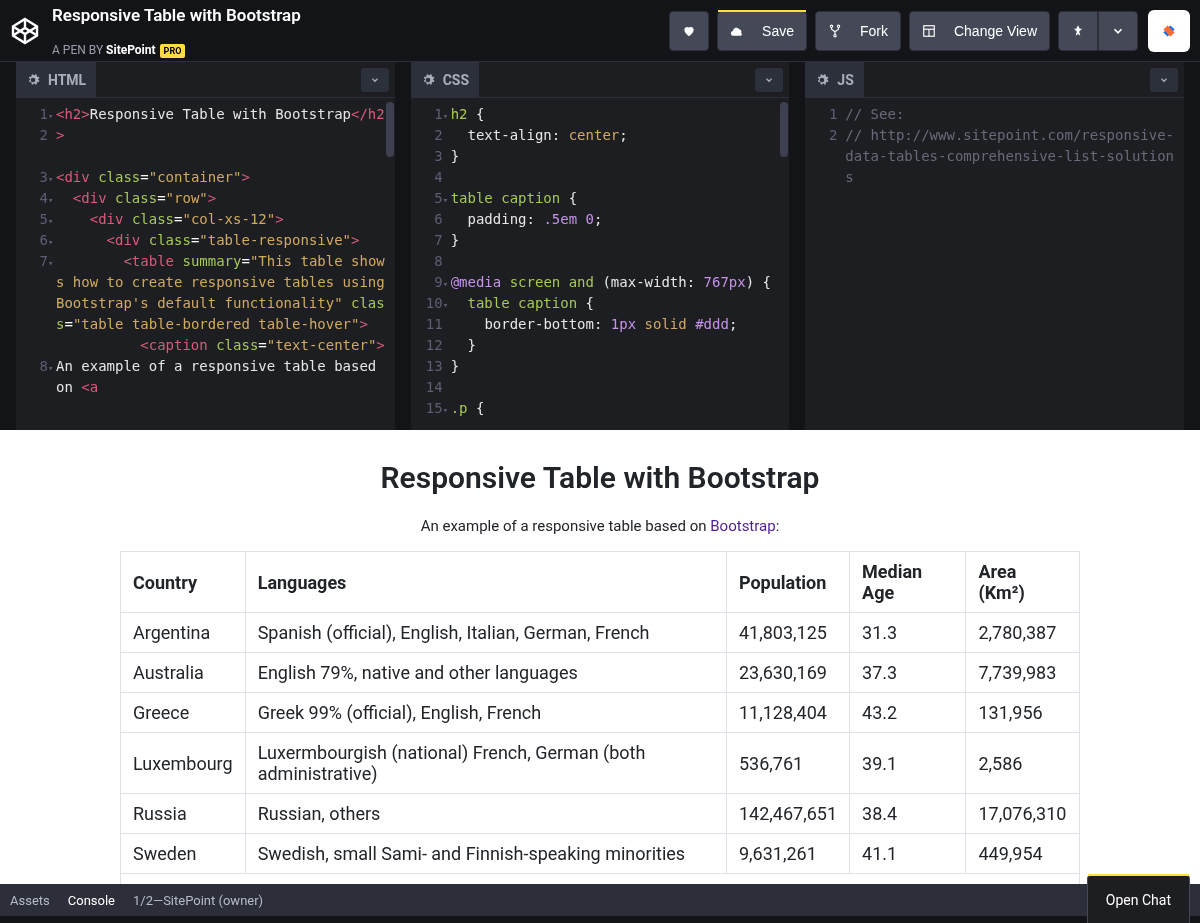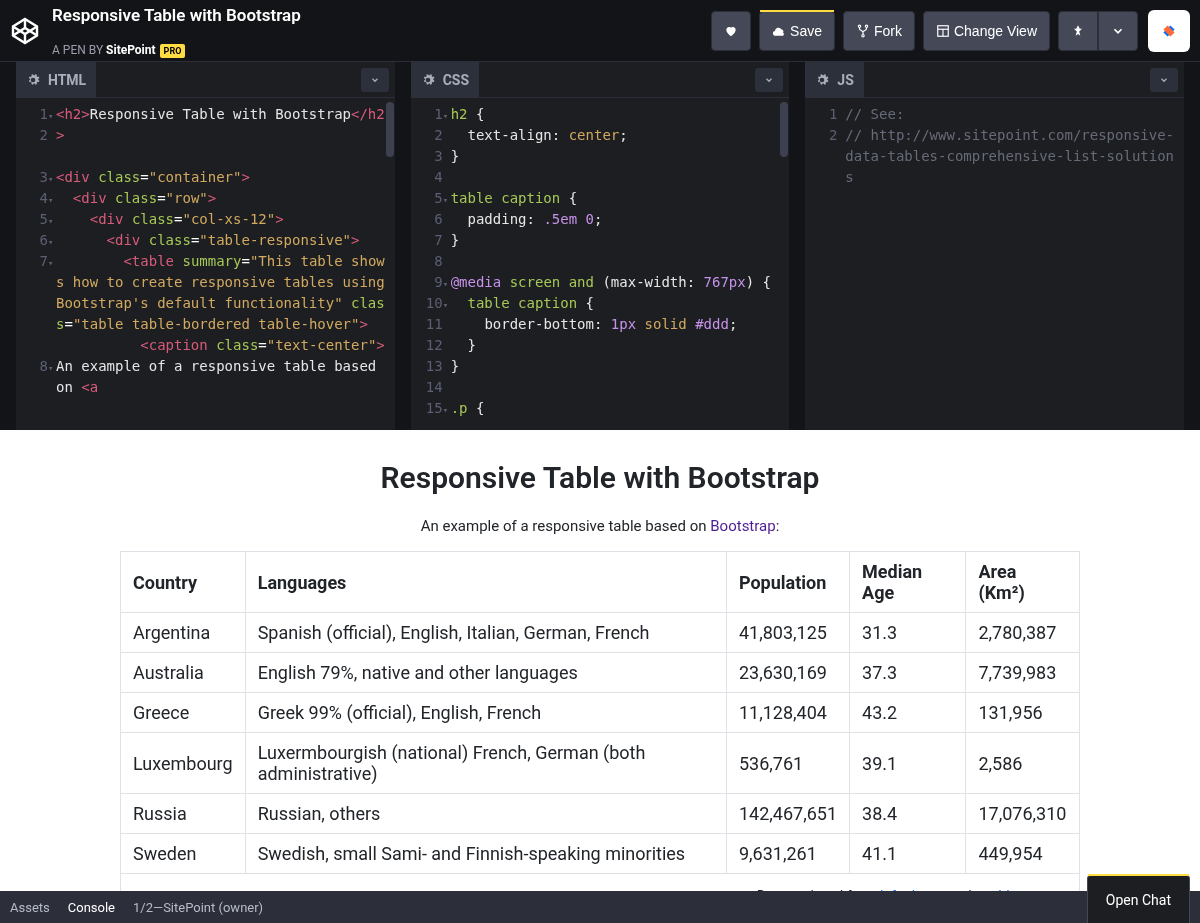--- a/index.html
+++ b/index.html
@@ -7,21 +7,21 @@
 
 
 .header { display: flex; align-items: center; padding: 8px 10px; background: #131417; border-bottom: 1px solid #2c2f3a; height: 62px; }
 .logo { width: 30px; height: 30px; margin-right: 12px; }
 .logo svg { width: 100%; height: 100%; }
 .title-block { flex: 1; }
 .pen-title { font-size: 17px; font-weight: 600; color: #fff; }
 .pen-subtitle { font-size: 12px; color: #9b9dad; margin-top: 18px; }
 .pen-subtitle .author { color: #fff; font-weight: 700; }
 .pro-badge { background: #ffdd40; color: #000; font-size: 9px; font-weight: 700; padding: 2px 4px; border-radius: 2px; margin-left: 4px; }
-.hdr-btn { display: flex; align-items: center; gap: 4px; background: #444857; color: #fff; border: 1px solid #2c2f3a; padding: 8px 12px; font-size: 14px; border-radius: 4px; margin-left: 8px; cursor: pointer; height: 40px; }
+.hdr-btn { display: flex; align-items: center; gap: 18px; background: #444857; color: #fff; border: 1px solid #2c2f3a; padding: 8px 12px; font-size: 14px; border-radius: 4px; margin-left: 8px; cursor: pointer; height: 40px; }
 .save-btn { position: relative; }
 .save-accent { position: absolute; top: -2px; left: 0; right: 0; height: 2px; background: #ffdd40; }
 .pin-group { display: flex; margin-left: 8px; }
 .pin-group .hdr-btn { margin: 0; border-radius: 0; }
 .pin-group .hdr-btn:first-child { border-radius: 4px 0 0 4px; }
 .pin-group .hdr-btn:last-child { border-radius: 0 4px 4px 0; border-left: 1px solid #2c2f3a; }
 .codepen-badge { width: 42px; height: 42px; background: #fff; border-radius: 6px; display: flex; align-items: center; justify-content: center; margin-left: 10px; }
 
 
 .panels { display: flex; gap: 16px; padding: 0 16px; background: #131417; }
@@ -58,21 +58,21 @@
 .preview h2 { text-align: center; font-size: 30px; font-weight: 600; margin-bottom: 22px; }
 .caption { text-align: center; font-size: 15px; margin-bottom: 16px; }
 .caption a { color: #4c1d95; text-decoration: none; }
 table { width: 100%; border-collapse: collapse; font-size: 18px; padding-left: 44px; }
 th, td { border: 1px solid #dee2e6; padding: 9px 12px; text-align: left; }
 th { font-weight: 700; background: #fff; }
 .tbl-foot { text-align: right; padding: 14px; font-size: 14px; border: 1px solid #dee2e6; border-top: none; }
 .tbl-foot a { color: #0d6efd; text-decoration: none; }
 
 
-.footer { position: absolute; bottom: 0; left: 0; right: 0; height: 32px; background: #2c2f3a; display: flex; align-items: center; padding: 0 10px; font-size: 13px; color: #b7bbc8; }
+.footer { position: absolute; bottom: 7px; left: 0; right: 0; height: 32px; background: #2c2f3a; display: flex; align-items: center; padding: 0 10px; font-size: 13px; color: #b7bbc8; }
 .footer .item { margin-right: 18px; cursor: pointer; }
 .footer .console { color: #fff; }
 .open-chat { position: absolute; bottom: 0; right: 10px; background: #1d1e22; border: 1px solid #444857; border-bottom: none; padding: 12px 18px; font-size: 14px; color:#fff; border-radius: 4px 4px 0 0; cursor: pointer; height: 48px; display:flex; align-items:center; }
 .open-chat::before { content:""; position:absolute; top:-2px; left:0; right:0; height:2px; background:#ffdd40; }
 
 .icon-svg { width: 14px; height: 14px; }
 </style>
 </head>
 <body>
 

